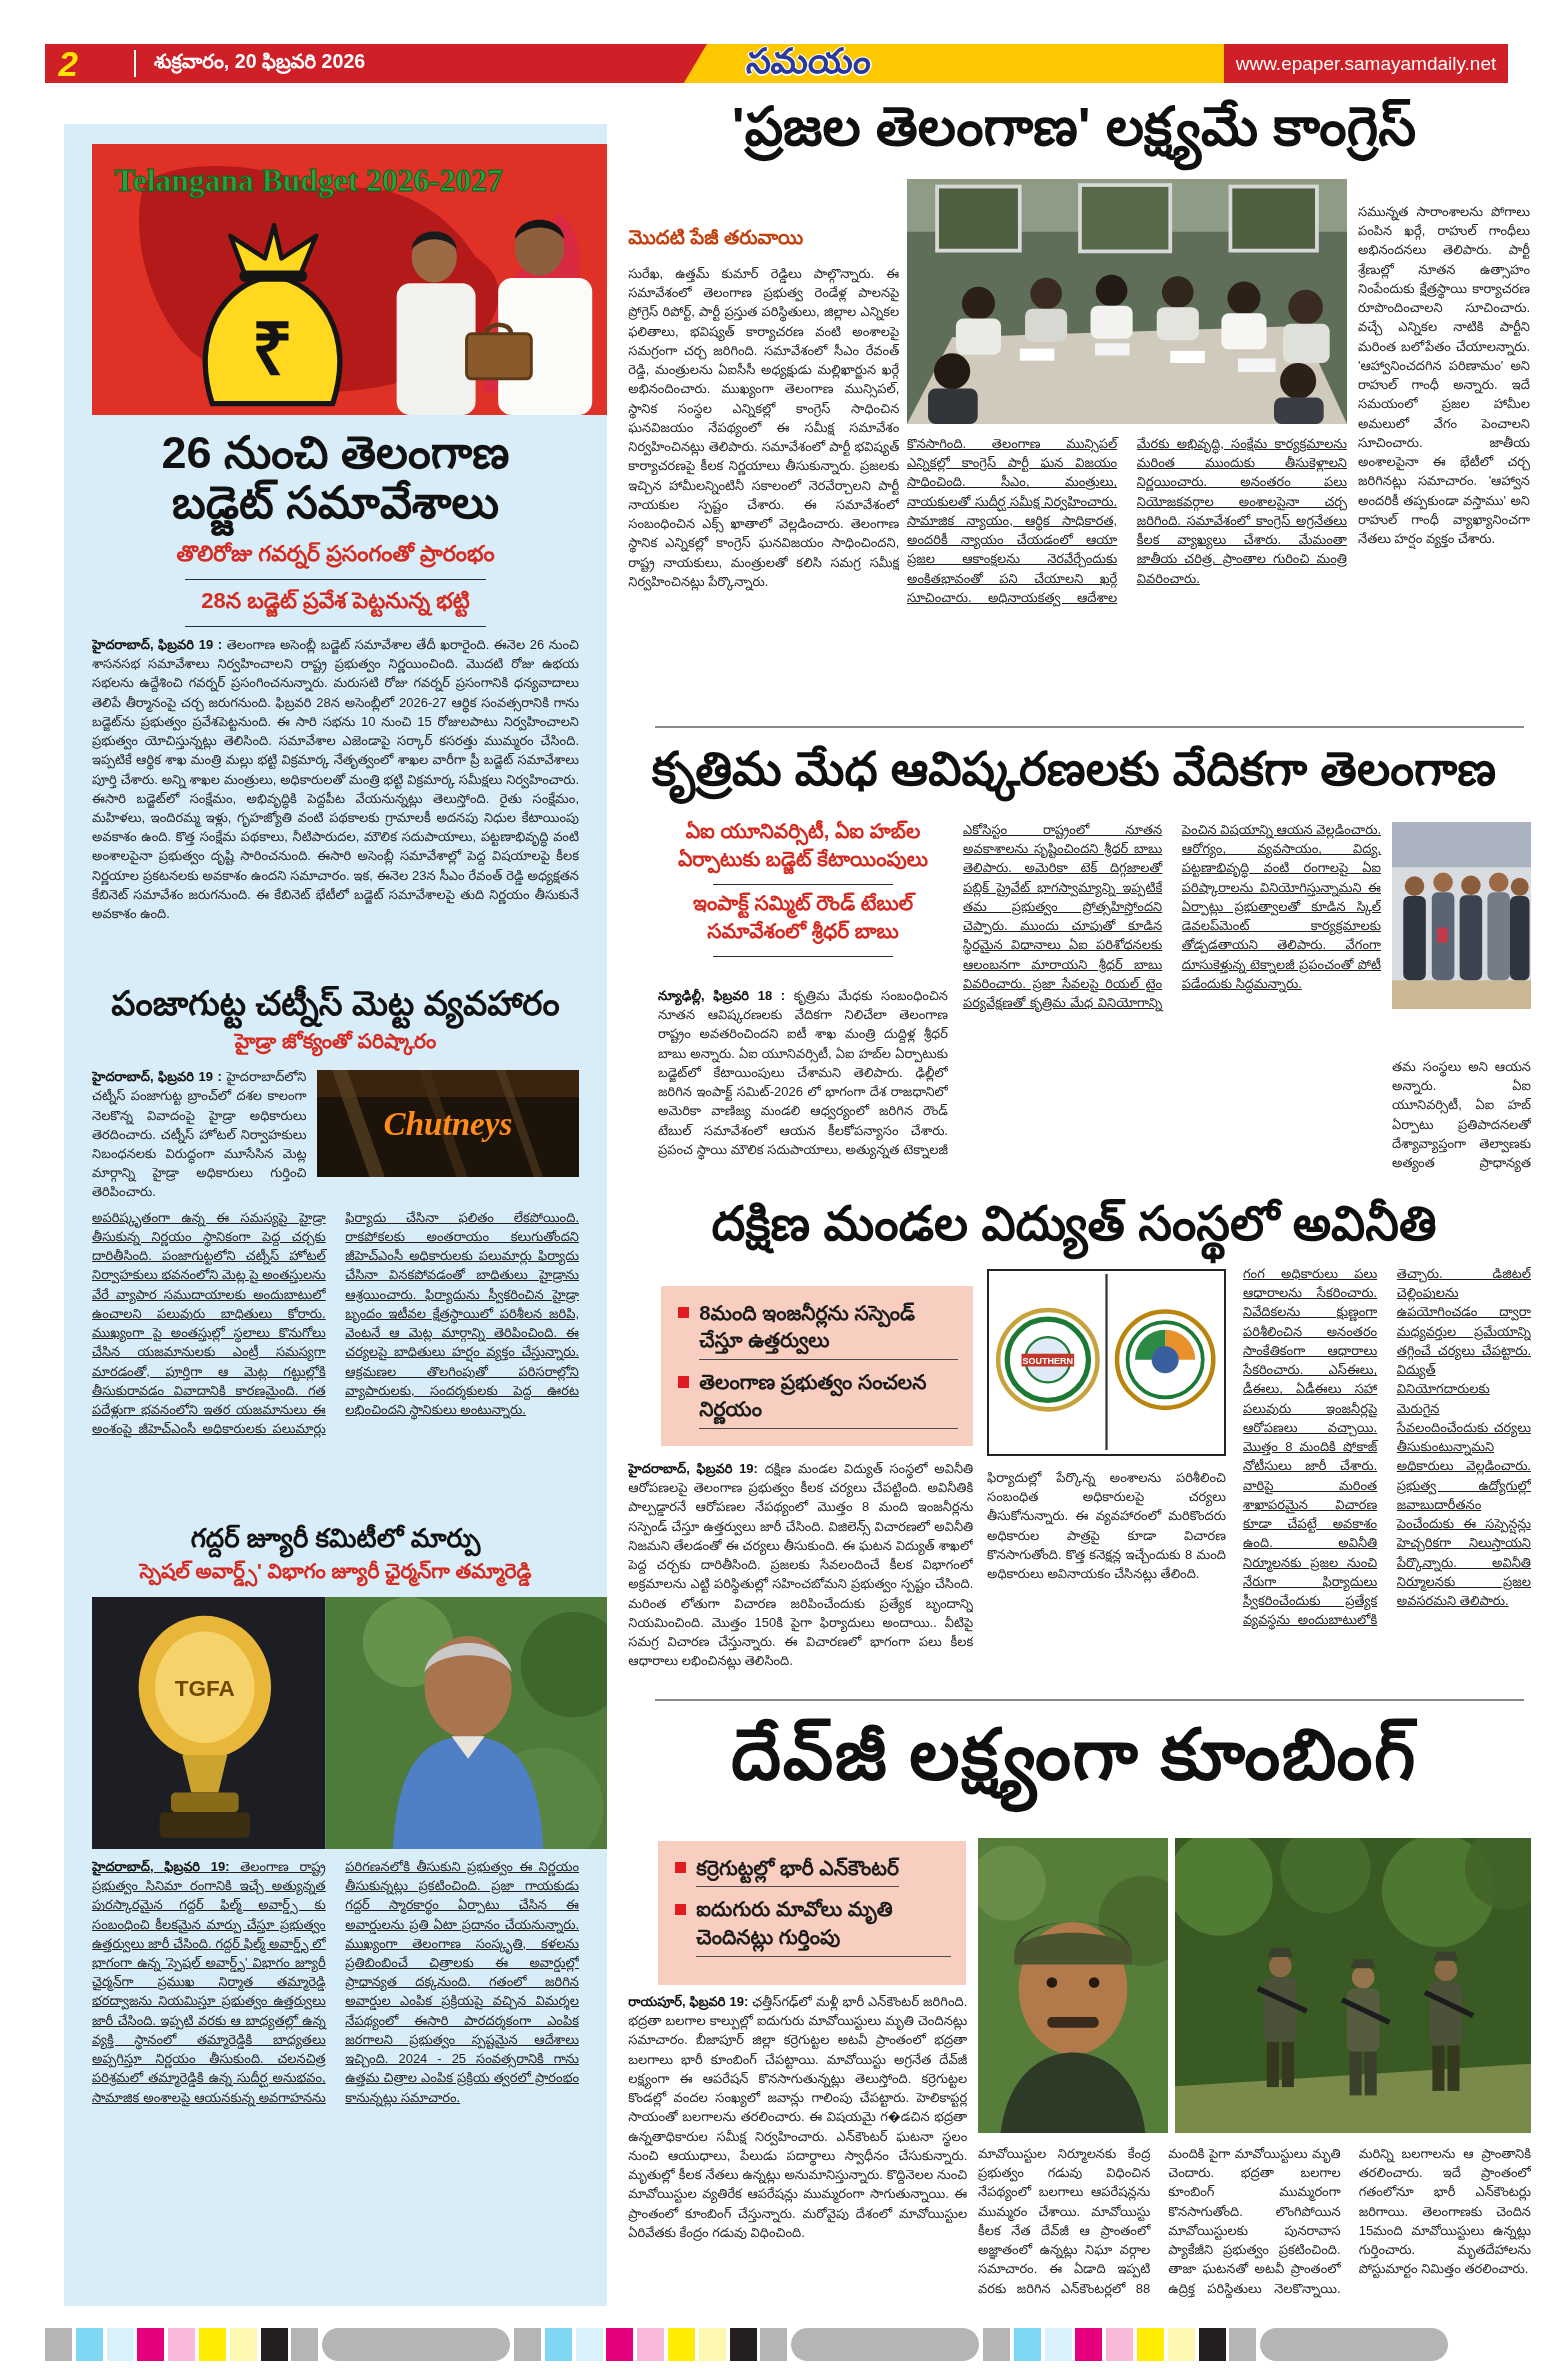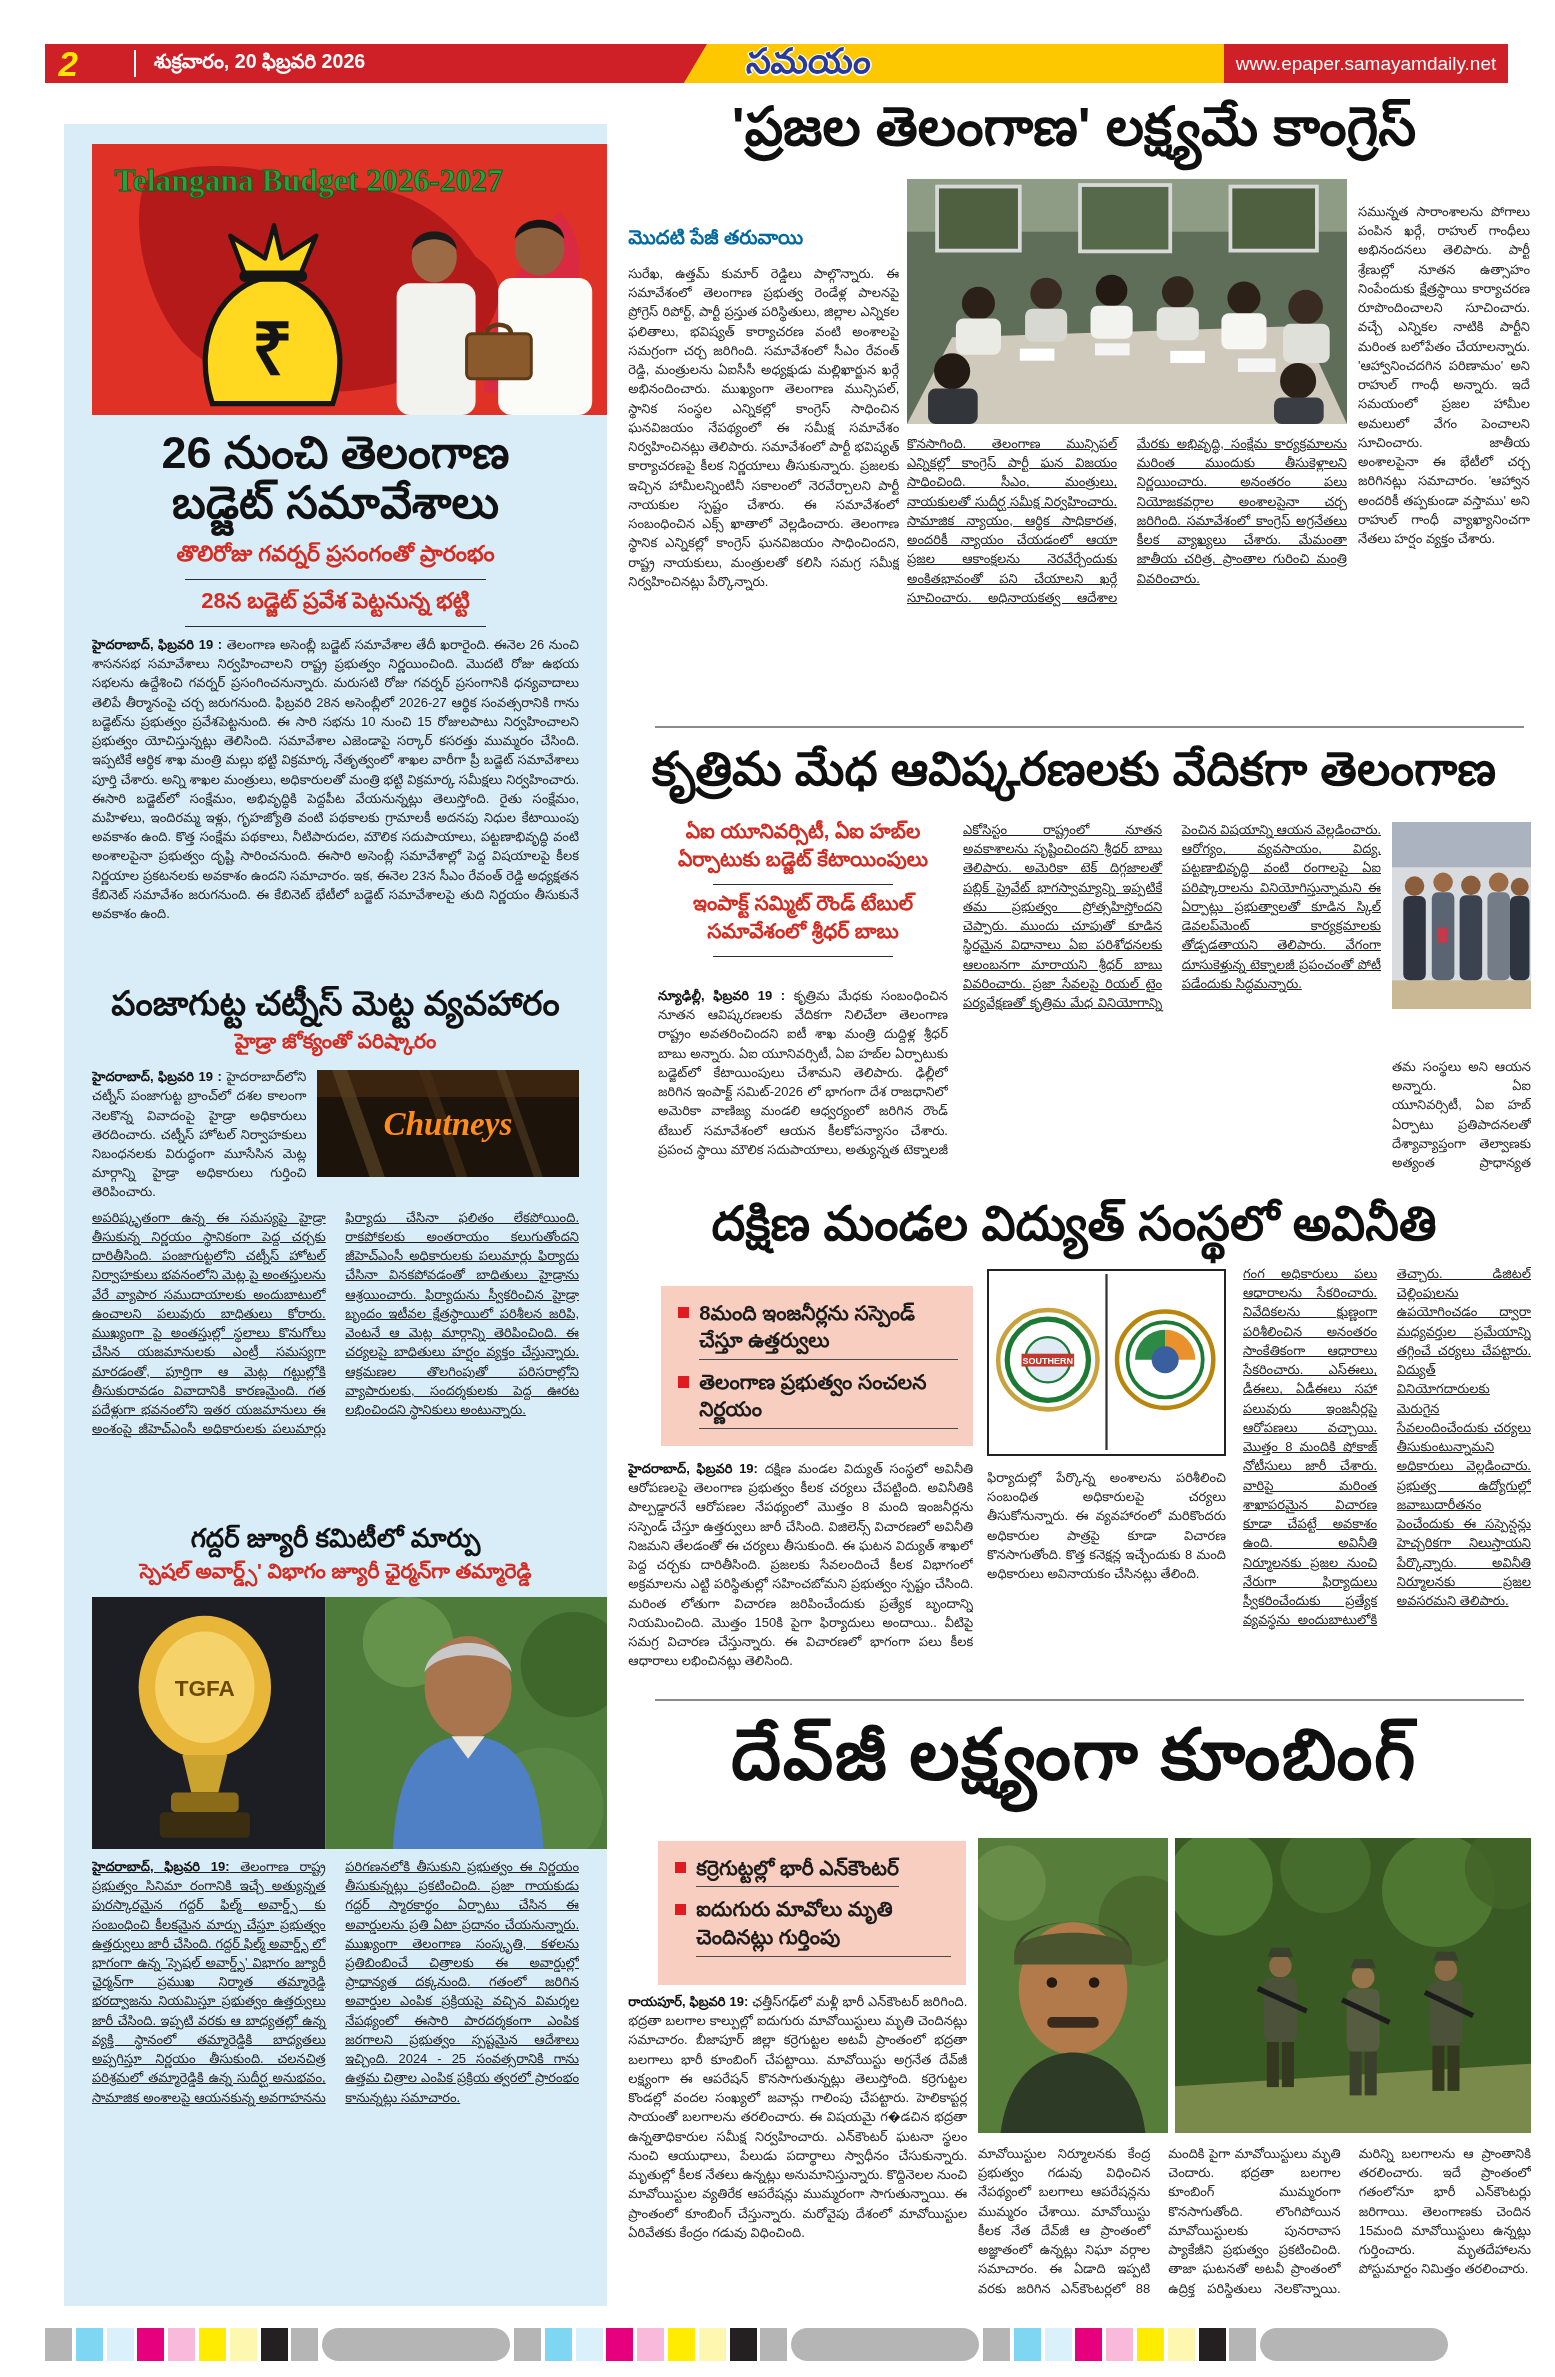--- a/index.html
+++ b/index.html
@@ -145,21 +145,21 @@
       </svg>
     </div>
     <div class="body-txt two-col" style="height:354px;margin-top:7.5px;">
       <span class="dateline">హైదరాబాద్, ఫిబ్రవరి 19:</span>
       <span>తెలంగాణ రాష్ట్ర ప్రభుత్వం సినిమా రంగానికి ఇచ్చే అత్యున్నత పురస్కారమైన గద్దర్ ఫిల్మ్ అవార్డ్స్ కు సంబంధించి కీలకమైన మార్పు చేస్తూ ప్రభుత్వం ఉత్తర్వులు జారీ చేసింది. గద్దర్ ఫిల్మ్ అవార్డ్స్ లో భాగంగా ఉన్న 'స్పెషల్ అవార్డ్స్' విభాగం జ్యూరీ ఛైర్మన్‌గా ప్రముఖ నిర్మాత తమ్మారెడ్డి భరద్వాజను నియమిస్తూ ప్రభుత్వం ఉత్తర్వులు జారీ చేసింది. ఇప్పటి వరకు ఆ బాధ్యతల్లో ఉన్న వ్యక్తి స్థానంలో తమ్మారెడ్డికి బాధ్యతలు అప్పగిస్తూ నిర్ణయం తీసుకుంది. చలనచిత్ర పరిశ్రమలో తమ్మారెడ్డికి ఉన్న సుదీర్ఘ అనుభవం, సామాజిక అంశాలపై ఆయనకున్న అవగాహనను పరిగణనలోకి తీసుకుని ప్రభుత్వం ఈ నిర్ణయం తీసుకున్నట్లు ప్రకటించింది. ప్రజా గాయకుడు గద్దర్ స్మారకార్థం ఏర్పాటు చేసిన ఈ అవార్డులను ప్రతి ఏటా ప్రదానం చేయనున్నారు. ముఖ్యంగా తెలంగాణ సంస్కృతి, కళలను ప్రతిబింబించే చిత్రాలకు ఈ అవార్డుల్లో ప్రాధాన్యత దక్కనుంది. గతంలో జరిగిన అవార్డుల ఎంపిక ప్రక్రియపై వచ్చిన విమర్శల నేపథ్యంలో ఈసారి పారదర్శకంగా ఎంపిక జరగాలని ప్రభుత్వం స్పష్టమైన ఆదేశాలు ఇచ్చింది. 2024 - 25 సంవత్సరానికి గాను ఉత్తమ చిత్రాల ఎంపిక ప్రక్రియ త్వరలో ప్రారంభం కానున్నట్లు సమాచారం.</span>
     </div>
   </div>
 
   <div class="article" style="left:617px;top:89px;width:914px;height:632px;">
     <div class="hl-main" style="top:6px;font-size:54px;">'ప్రజల తెలంగాణ' లక్ష్యమే కాంగ్రెస్ కార్యాచరణ</div>
-    <div class="abs" style="left:11.3px;top:137px;font-size:19.6px;font-weight:bold;color:#0369a1;">మొదటి పేజీ తరువాయి</div>
+    <div class="abs" style="left:11.3px;top:137px;font-size:19.6px;font-weight:bold;color:#c2410c;">మొదటి పేజీ తరువాయి</div>
     <div class="photo-frame" style="left:290px;top:90px;width:440px;height:245px;">
       <svg width="440" height="245" viewBox="0 0 585 325" preserveAspectRatio="none">
         <rect width="585" height="325" fill="#5f6e58"></rect>
         <rect x="0" y="0" width="585" height="70" fill="#8e9c85"></rect>
         <rect x="40" y="10" width="110" height="85" fill="#4e6040" stroke="#d8d8d8" stroke-width="5"></rect>
         <rect x="230" y="8" width="120" height="88" fill="#56694a" stroke="#d8d8d8" stroke-width="5"></rect>
         <rect x="430" y="10" width="115" height="85" fill="#4e6040" stroke="#d8d8d8" stroke-width="5"></rect>
         <polygon points="60,210 525,195 585,325 0,325" fill="#cfcabc"></polygon>
         <rect x="150" y="225" width="46" height="16" fill="#ffffff"></rect>
         <rect x="250" y="218" width="46" height="16" fill="#f4f4f4"></rect>
@@ -191,21 +191,21 @@
   <div class="article" style="left:617px;top:724px;width:914px;height:448px;">
     <div class="top-divider"></div>
     <div class="hl-main" style="top:16.6px;font-size:47px;">కృత్రిమ మేధ ఆవిష్కరణలకు వేదికగా తెలంగాణ</div>
     <div class="abs" style="left:41px;top:96px;width:290px;">
       <div class="red-sub" style="font-size:20.3px;">ఏఐ యూనివర్సిటీ, ఏఐ హబ్‌ల ఏర్పాటుకు బడ్జెట్ కేటాయింపులు</div>
       <div class="rule"></div>
       <div class="red-sub" style="font-size:20.3px;">ఇంపాక్ట్ సమ్మిట్ రౌండ్ టేబుల్ సమావేశంలో శ్రీధర్ బాబు</div>
       <div class="rule"></div>
     </div>
     <div class="body-txt abs" style="left:41px;top:262px;width:290px;height:175px;">
-      <span class="dateline">న్యూఢిల్లీ, ఫిబ్రవరి 19 :</span>
+      <span class="dateline">న్యూఢిల్లీ, ఫిబ్రవరి 18 :</span>
       <span>కృత్రిమ మేధకు సంబంధించిన నూతన ఆవిష్కరణలకు వేదికగా నిలిచేలా తెలంగాణ రాష్ట్రం అవతరించిందని ఐటీ శాఖ మంత్రి దుద్దిళ్ల శ్రీధర్ బాబు అన్నారు. ఏఐ యూనివర్సిటీ, ఏఐ హబ్‌ల ఏర్పాటుకు బడ్జెట్‌లో కేటాయింపులు చేశామని తెలిపారు. ఢిల్లీలో జరిగిన ఇంపాక్ట్ సమిట్-2026 లో భాగంగా దేశ రాజధానిలో అమెరికా వాణిజ్య మండలి ఆధ్వర్యంలో జరిగిన రౌండ్ టేబుల్ సమావేశంలో ఆయన కీలకోపన్యాసం చేశారు. ప్రపంచ స్థాయి మౌలిక సదుపాయాలు, అత్యున్నత టెక్నాలజీ ప్రమాణాలతో పోటీ పడుతున్నామన్నారు.</span>
     </div>
     <div class="body-txt two-col abs" style="left:346px;top:96px;width:418px;height:340px;">ఎకోసిస్టం రాష్ట్రంలో నూతన అవకాశాలను సృష్టించిందని శ్రీధర్ బాబు తెలిపారు. అమెరికా టెక్ దిగ్గజాలతో పబ్లిక్ ప్రైవేట్ భాగస్వామ్యాన్ని ఇప్పటికే తమ ప్రభుత్వం ప్రోత్సహిస్తోందని చెప్పారు. ముందు చూపుతో కూడిన స్థిరమైన విధానాలు ఏఐ పరిశోధనలకు ఆలంబనగా మారాయని శ్రీధర్ బాబు వివరించారు. ప్రజా సేవలపై రియల్ టైం పర్యవేక్షణతో కృత్రిమ మేధ వినియోగాన్ని పెంచిన విషయాన్ని ఆయన వెల్లడించారు. ఆరోగ్యం, వ్యవసాయం, విద్య, పట్టణాభివృద్ధి వంటి రంగాలపై ఏఐ పరిష్కారాలను వినియోగిస్తున్నామని ఈ ఏర్పాట్లు ప్రభుత్వాలతో కూడిన స్కిల్ డెవలప్‌మెంట్ కార్యక్రమాలకు తోడ్పడతాయని తెలిపారు. వేగంగా దూసుకెళ్తున్న టెక్నాలజీ ప్రపంచంతో పోటీ పడేందుకు సిద్ధమన్నారు.</div>
     <div class="photo-frame" style="left:775px;top:98px;width:139px;height:187px;">
       <svg width="139" height="187" viewBox="0 0 185 248" preserveAspectRatio="none">
         <rect width="185" height="248" fill="#d8dce0"></rect>
         <rect x="0" y="0" width="185" height="60" fill="#aab3bf"></rect>
         <rect x="0" y="210" width="185" height="38" fill="#c9b893"></rect>
         <circle cx="30" cy="85" r="13" fill="#8a5e3c"></circle>
           <rect x="15" y="98" width="30" height="112" rx="8" fill="#2e3440"></rect>

